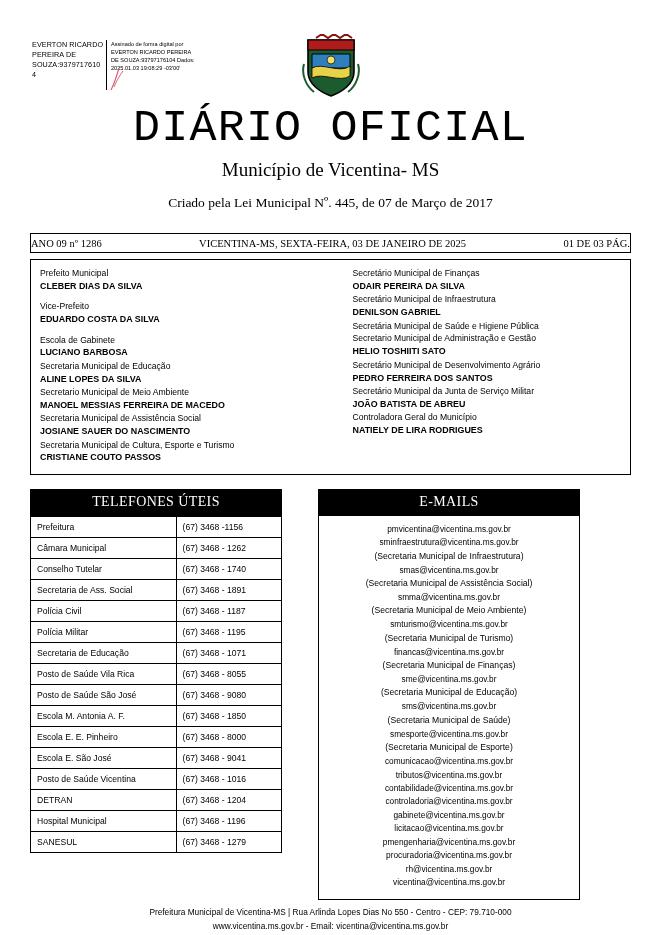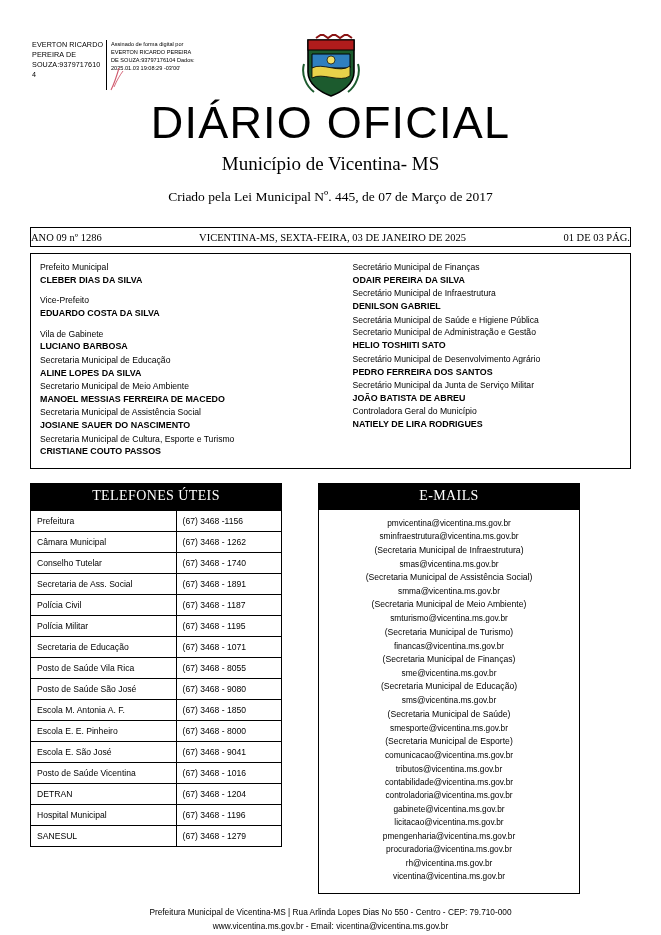--- a/index.html
+++ b/index.html
@@ -63,24 +63,25 @@
 
   
   .crest {
     margin: 34px auto 0;
     width: 58px;
     height: 66px;
     display: block;
   }
   .title {
     text-align: center;
-    font-family: Liberation Sans, sans-serif;
+    font-family: Liberation Mono, monospace;
     font-size: 45px;
     letter-spacing: 1.2px;
     line-height: 1;
+    margin-top: 6px;
   }
   .subtitle {
     text-align: center;
     font-family: "Liberation Serif", serif;
     font-size: 19px;
     margin-top: 8px;
   }
   .lawline {
     text-align: center;
     font-family: "Liberation Serif", serif;
@@ -224,21 +225,21 @@
   </div>
 
   <div class="officials">
     <div class="col-left">
       <div class="role">Prefeito Municipal</div>
       <div class="person">CLEBER DIAS DA SILVA</div>
       <div class="gap"></div>
       <div class="role">Vice-Prefeito</div>
       <div class="person">EDUARDO COSTA DA SILVA</div>
       <div class="gap"></div>
-      <div class="role">Vila de Gabinete</div>
+      <div class="role">Escola de Gabinete</div>
       <div class="person">LUCIANO BARBOSA</div>
       <div class="role">Secretaria Municipal de Educação</div>
       <div class="person">ALINE LOPES DA SILVA</div>
       <div class="role">Secretario Municipal de Meio Ambiente</div>
       <div class="person">MANOEL MESSIAS FERREIRA DE MACEDO</div>
       <div class="role">Secretaria Municipal de Assistência Social</div>
       <div class="person">JOSIANE SAUER DO NASCIMENTO</div>
       <div class="role">Secretaria Municipal de Cultura, Esporte e Turismo</div>
       <div class="person">CRISTIANE COUTO PASSOS</div>
     </div>

